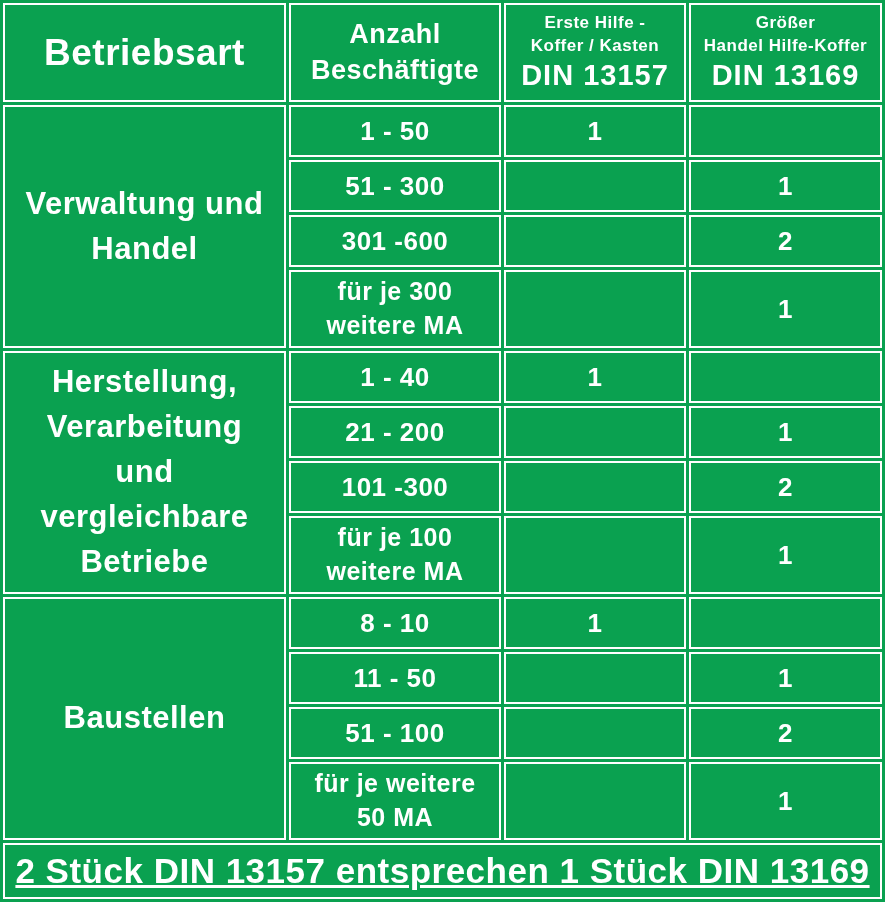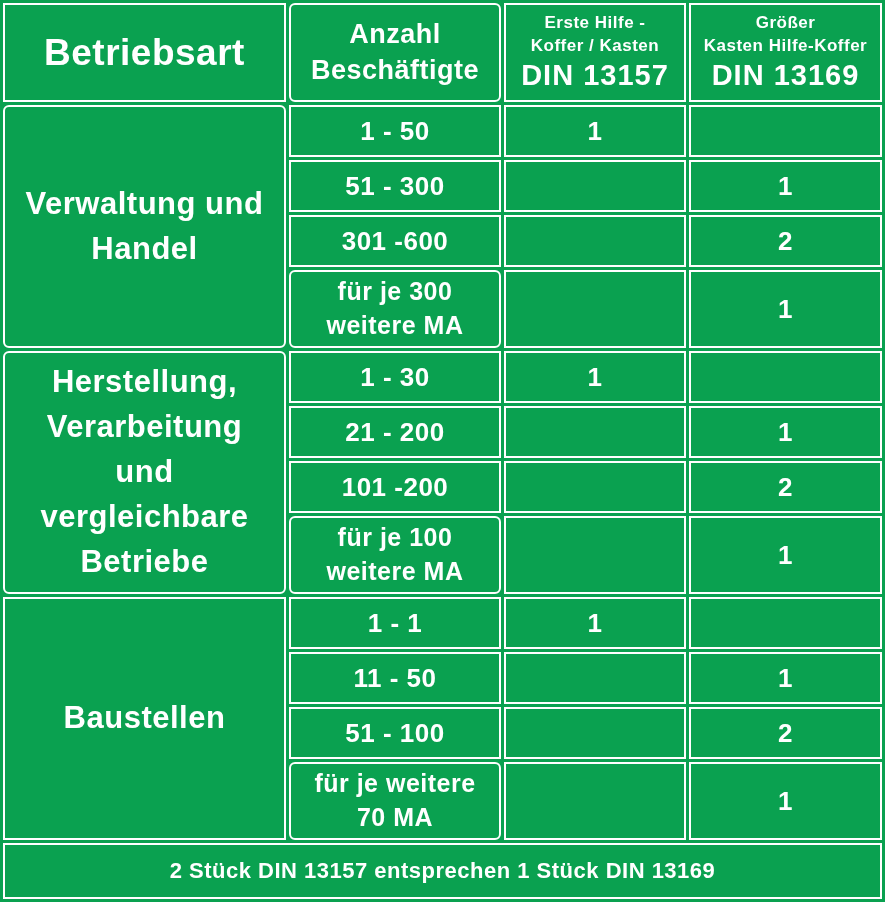--- a/index.html
+++ b/index.html
@@ -28,31 +28,31 @@
     padding: 0 4px;
     overflow: hidden;
     letter-spacing: 0.5px;
   }
   
   tr.r-header th { height: 95px; }
   tr.r-std  td { height: 48px; }
   tr.r-tall td { height: 74px; }
   tr.r-footer td { height: 52px; }
 
-  .pre { white-space: pre-line; border-radius: 6px; }
+  .pre { white-space: pre-line; }
 
   .cell-betriebsart { font-size: 37px; margin-top: 16px; }
   .cell-anzahl      { font-size: 27px; line-height: 1.3; }
   .hdr-small        { display: block; font-size: 17px; line-height: 1.35; letter-spacing: 0.5px; }
   .hdr-code         { display: block; font-size: 29px; line-height: 1.15; margin-top: 1px; letter-spacing: 1px; }
   .section-name     { font-size: 31px; line-height: 1.45; }
   .employees        { font-size: 26px; }
   .employees-2l     { font-size: 25px; line-height: 1.35; }
   .count            { font-size: 26px; }
-  .footer-note      { font-size: 22px; letter-spacing: 0.5px; }
+  .footer-note      { font-size: 35px; letter-spacing: 0.5px; text-decoration: underline; }
 </style>
 </head>
 <body>
 
 <table class="fa-table">
   <colgroup>
     <col style="width:283px">
     <col style="width:212px">
     <col style="width:182px">
     <col style="width:193px">
@@ -63,21 +63,21 @@
       <th class="cell-betriebsart">Betriebsart</th>
       <th class="cell-anzahl pre">Anzahl
 Beschäftigte</th>
       <th>
         <span class="hdr-small pre">Erste Hilfe -
 Koffer / Kasten</span>
         <span class="hdr-code">DIN 13157</span>
       </th>
       <th>
         <span class="hdr-small pre">Größer
-Kasten Hilfe-Koffer</span>
+Handel Hilfe-Koffer</span>
         <span class="hdr-code">DIN 13169</span>
       </th>
     </tr>
   </thead>
 
   <tbody>
 
     <tr class="r-std">
       <td class="section-name pre" rowspan="4">Verwaltung und
 Handel</td>
@@ -100,60 +100,60 @@
 weitere MA</td>
       <td class="count"></td>
       <td class="count">1</td>
     </tr>
 
     <tr class="r-std">
       <td class="section-name pre" rowspan="4">Herstellung,
 Verarbeitung
 und vergleichbare
 Betriebe</td>
-      <td class="employees">1 - 30</td>
+      <td class="employees">1 - 40</td>
       <td class="count">1</td>
       <td class="count"></td>
     </tr>
     <tr class="r-std">
       <td class="employees">21 - 200</td>
       <td class="count"></td>
       <td class="count">1</td>
     </tr>
     <tr class="r-std">
-      <td class="employees">101 -200</td>
+      <td class="employees">101 -300</td>
       <td class="count"></td>
       <td class="count">2</td>
     </tr>
     <tr class="r-tall">
       <td class="employees-2l pre">für je 100
 weitere MA</td>
       <td class="count"></td>
       <td class="count">1</td>
     </tr>
 
     <tr class="r-std">
       <td class="section-name" rowspan="4">Baustellen</td>
-      <td class="employees">1 - 1</td>
+      <td class="employees">8 - 10</td>
       <td class="count">1</td>
       <td class="count"></td>
     </tr>
     <tr class="r-std">
       <td class="employees">11 - 50</td>
       <td class="count"></td>
       <td class="count">1</td>
     </tr>
     <tr class="r-std">
       <td class="employees">51 - 100</td>
       <td class="count"></td>
       <td class="count">2</td>
     </tr>
     <tr class="r-tall">
       <td class="employees-2l pre">für je weitere
-70 MA</td>
+50 MA</td>
       <td class="count"></td>
       <td class="count">1</td>
     </tr>
   </tbody>
 
   <tfoot>
     <tr class="r-footer">
       <td class="footer-note" colspan="4">2 Stück DIN 13157 entsprechen 1 Stück DIN 13169</td>
     </tr>
   </tfoot>

